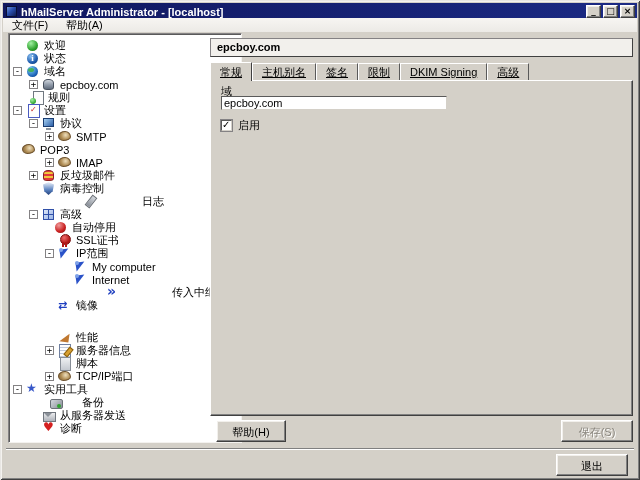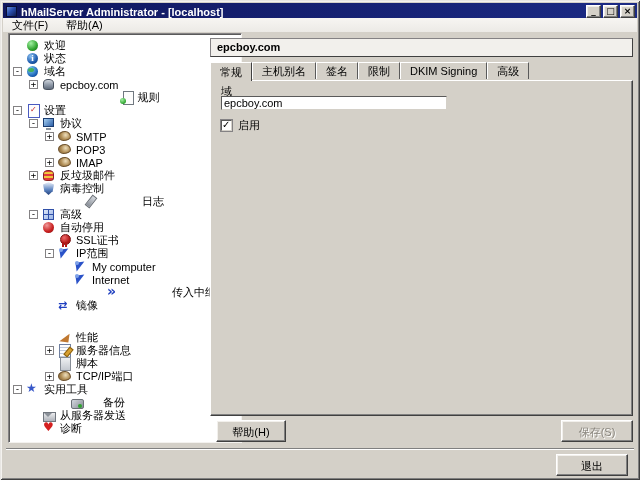--- a/index.html
+++ b/index.html
@@ -133,21 +133,21 @@
   .icon-envelope::after { content:""; position:absolute; left:2px; top:4px; width:0; height:0;
     border-left:4px solid transparent; border-right:4px solid transparent; border-top:4px solid #8a9098; }
   .icon-heart::before { content:"♥"; position:absolute; left:1px; top:-1px;
     font:12px/13px "DejaVu Sans",sans-serif; color:#d42020; }
   
   .domain-header {
     position:absolute; left:210px; top:38px; width:423px; height:19px;
     background:#f2f0ec; border:1px solid; border-color:#848284 #404040 #404040 #848284;
     font-size:11px; font-weight:bold; line-height:17px; padding-left:6px; color:#000;
   }
-  .tab-strip { position:absolute; left:210px; top:61px; height:19px; display:flex; align-items:center; }
+  .tab-strip { position:absolute; left:210px; top:61px; height:19px; display:flex; align-items:flex-end;text-decoration:underline; }
   .tab {
     height:17px; line-height:16px; padding:0 9px; font-size:11px; color:#000;
     background:#d4d0c8; border:1px solid; border-color:#fff #5a5a5a #d4d0c8 #fff;
     border-bottom:none; position:relative; z-index:1;
   }
   .tab.active { height:19px; line-height:19px; z-index:3; margin-bottom:-1px;
     border-color:#fff #404040 transparent #fff; }
   .tab-panel {
     position:absolute; left:210px; top:80px; width:423px; height:336px;
     background:#d4d0c8; border:1px solid; border-color:#fff #404040 #404040 #fff;
@@ -215,41 +215,41 @@
     <div class="tree-row" style="padding-left: 4px;">
       <span class="expander">-</span>
       <span class="icon icon-globe"></span>
       <span class="tree-label">域名</span>
     </div>
     <div class="tree-row" style="padding-left: 20px;">
       <span class="expander">+</span>
       <span class="icon icon-database"></span>
       <span class="tree-label">epcboy.com</span>
     </div>
-    <div class="tree-row" style="padding-left: 18px; justify-content: center;">
+    <div class="tree-row" style="padding-left: 8px;">
       <span class="expander-spacer"></span>
       <span class="icon icon-page-rule"></span>
       <span class="tree-label">规则</span>
     </div>
     <div class="tree-row" style="padding-left: 4px;">
       <span class="expander">-</span>
       <span class="icon icon-checklist"></span>
       <span class="tree-label">设置</span>
     </div>
     <div class="tree-row" style="padding-left: 20px;">
       <span class="expander">-</span>
       <span class="icon icon-monitor"></span>
       <span class="tree-label">协议</span>
     </div>
     <div class="tree-row" style="padding-left: 36px;">
       <span class="expander">+</span>
       <span class="icon icon-shell"></span>
       <span class="tree-label">SMTP</span>
     </div>
-    <div class="tree-row" style="padding-left: 36px; align-items: center;">
+    <div class="tree-row" style=" align-items: center;">
       <span class="expander-spacer"></span>
       <span class="icon icon-shell"></span>
       <span class="tree-label">POP3</span>
     </div>
     <div class="tree-row" style="padding-left: 36px;">
       <span class="expander">+</span>
       <span class="icon icon-shell"></span>
       <span class="tree-label">IMAP</span>
     </div>
     <div class="tree-row" style="padding-left: 20px;">
@@ -265,21 +265,21 @@
     <div class="tree-row" style="padding-left: 20px; gap: 41px;">
       <span class="expander-spacer"></span>
       <span class="icon icon-pen"></span>
       <span class="tree-label">日志</span>
     </div>
     <div class="tree-row" style="padding-left: 20px;">
       <span class="expander">-</span>
       <span class="icon icon-grid"></span>
       <span class="tree-label">高级</span>
     </div>
-    <div class="tree-row" style="padding-left: 20px;">
+    <div class="tree-row" style="padding-left: 32px;">
       <span class="expander-spacer"></span>
       <span class="icon icon-red-ball"></span>
       <span class="tree-label">自动停用</span>
     </div>
     <div class="tree-row" style="padding-left: 36px;">
       <span class="expander-spacer"></span>
       <span class="icon icon-rosette"></span>
       <span class="tree-label">SSL证书</span>
     </div>
     <div class="tree-row" style="padding-left: 36px;">
@@ -325,21 +325,21 @@
     <div class="tree-row" style="padding-left: 36px;">
       <span class="expander">+</span>
       <span class="icon icon-shell"></span>
       <span class="tree-label">TCP/IP端口</span>
     </div>
     <div class="tree-row" style="padding-left: 4px;">
       <span class="expander">-</span>
       <span class="icon icon-star"></span>
       <span class="tree-label">实用工具</span>
     </div>
-    <div class="tree-row" style="padding-left: 33px; gap: 15px;">
+    <div class="tree-row" style="padding-left: 12px; gap: 15px;">
       <span class="expander-spacer"></span>
       <span class="icon icon-backup-disk"></span>
       <span class="tree-label">备份</span>
     </div>
     <div class="tree-row" style="padding-left: 20px;">
       <span class="expander-spacer"></span>
       <span class="icon icon-envelope"></span>
       <span class="tree-label">从服务器发送</span>
     </div>
     <div class="tree-row" style="padding-left: 20px;">

